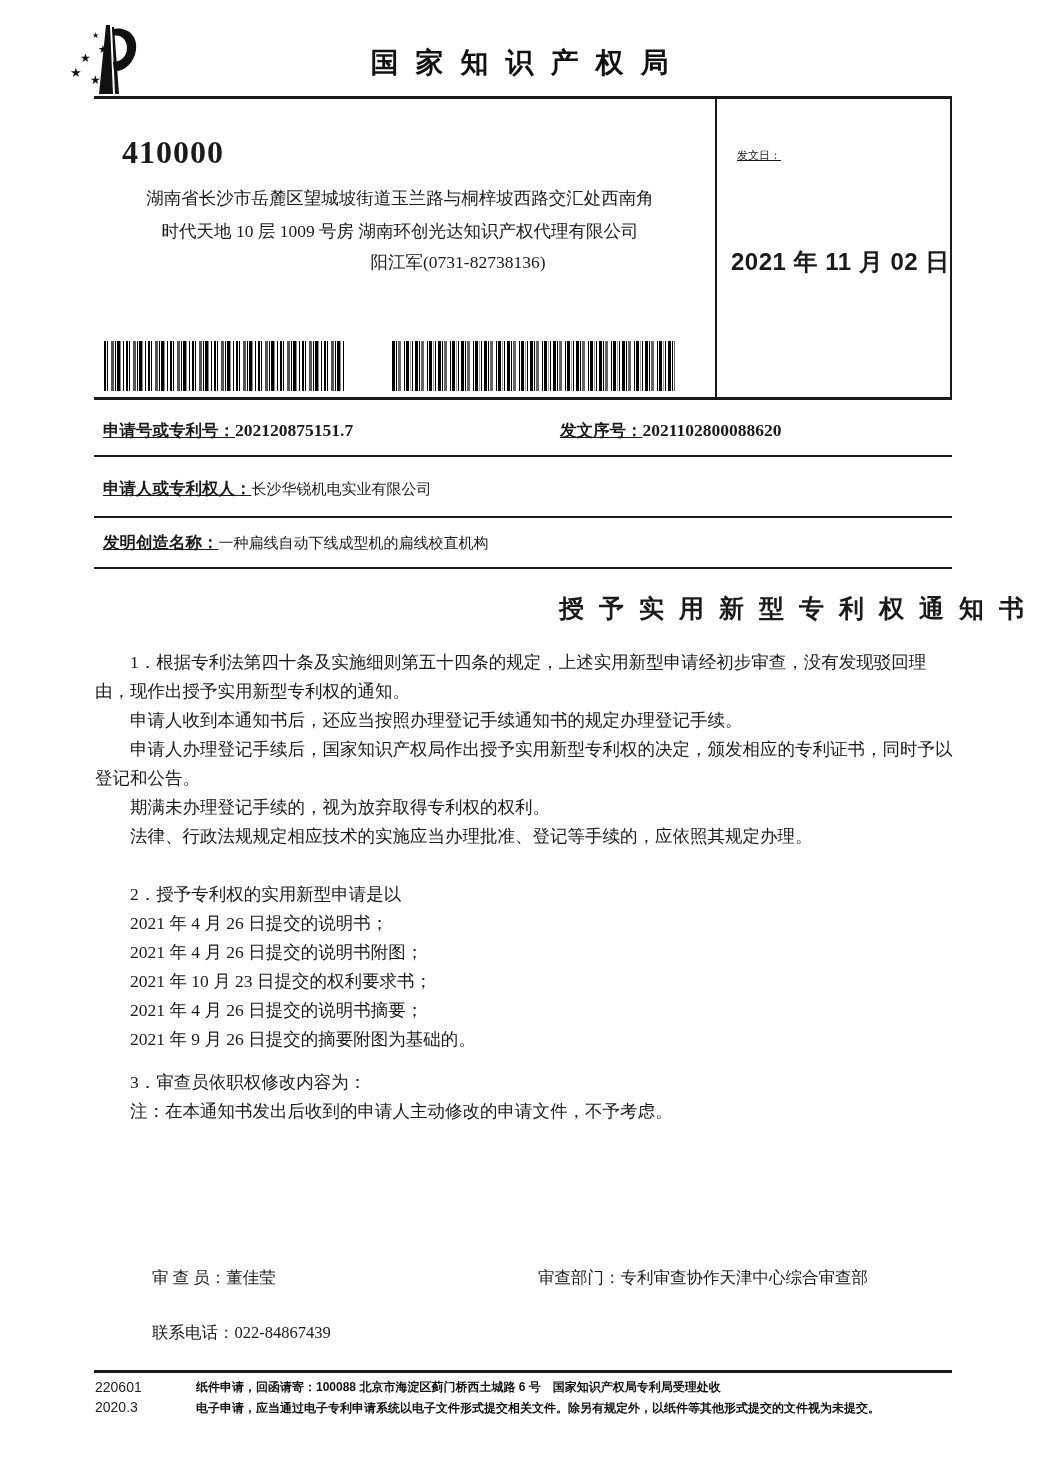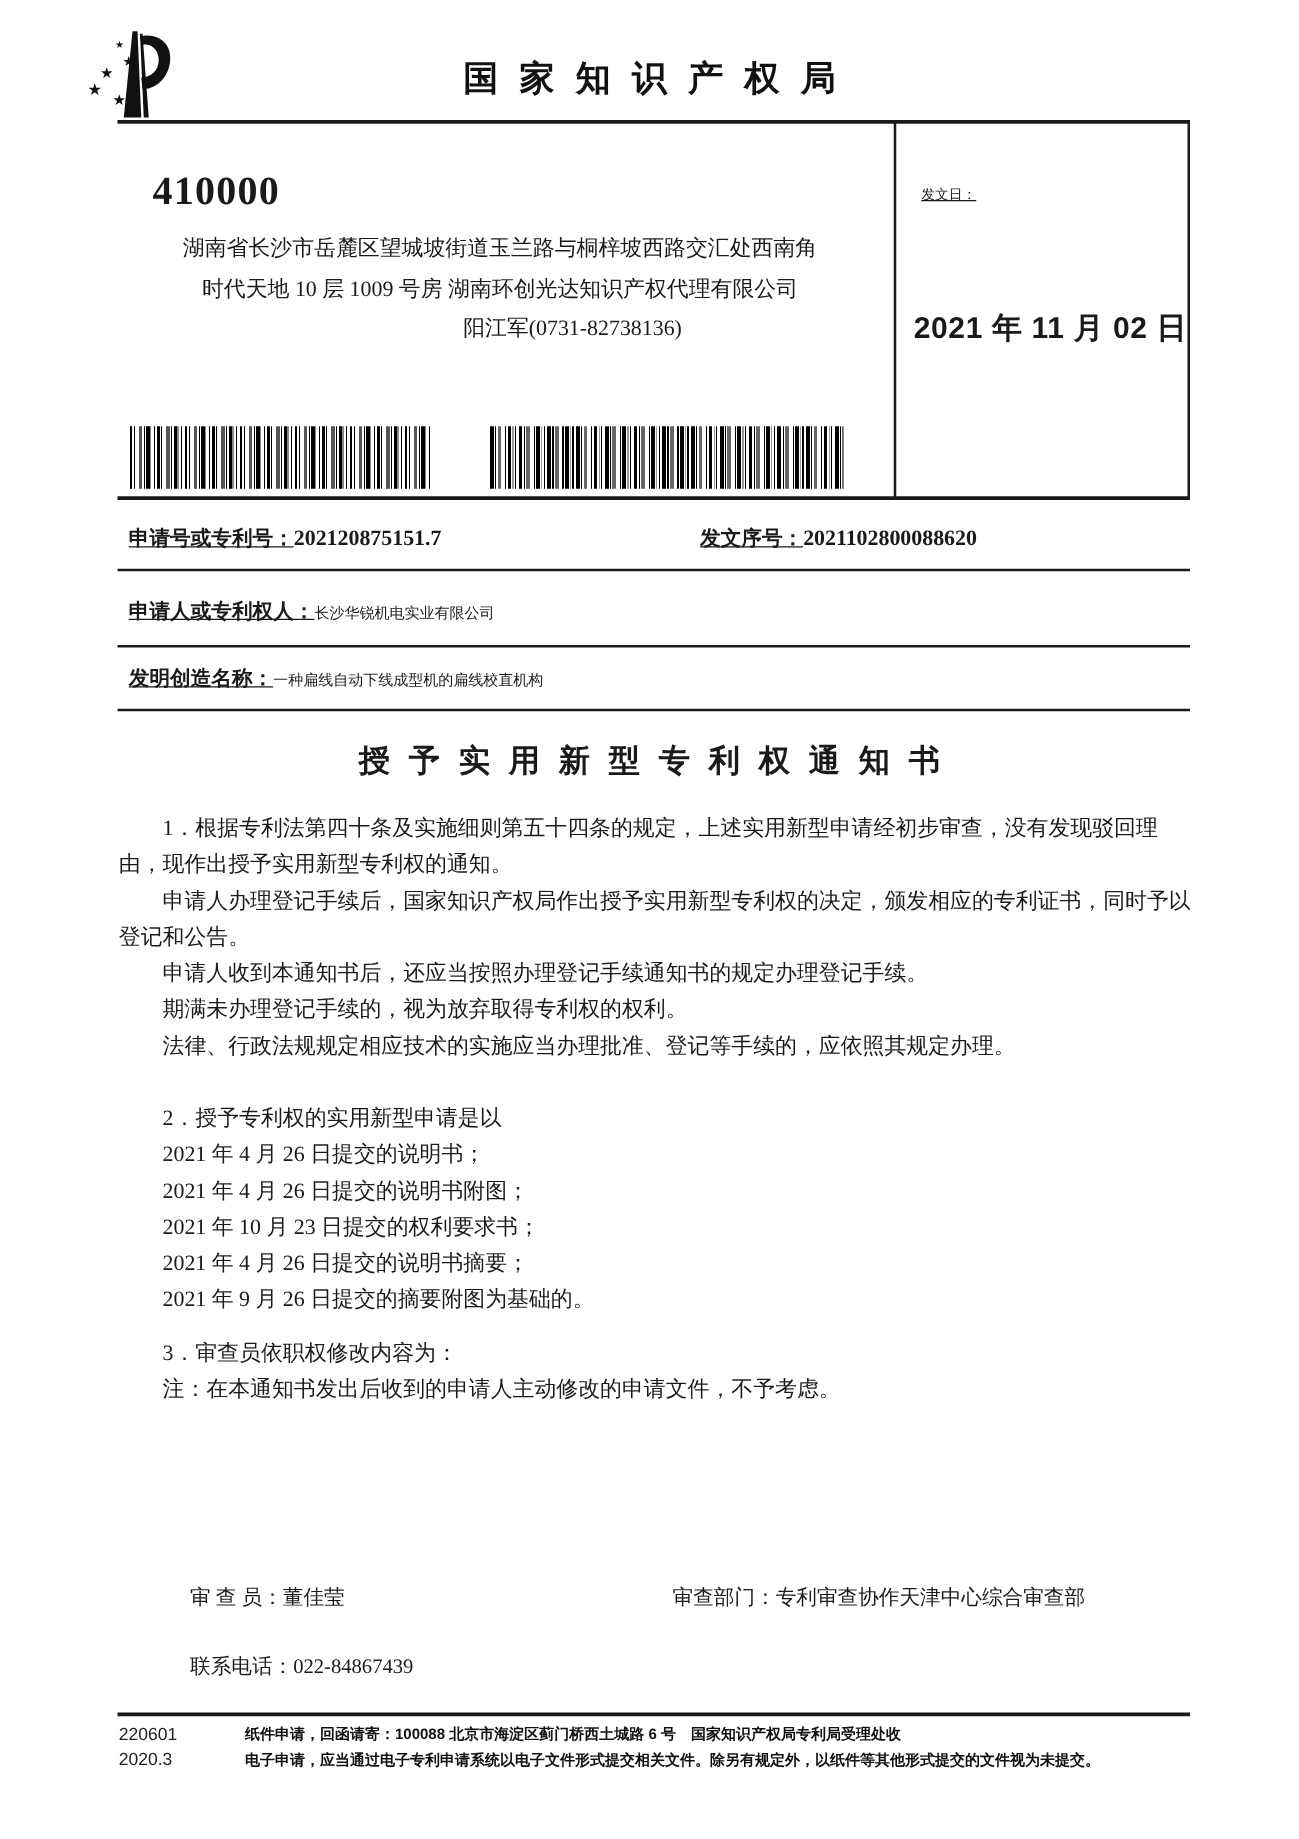--- a/index.html
+++ b/index.html
@@ -88,27 +88,27 @@
   
   .frow { position:absolute; left:103px; width:849px; font-size:17px; }
   .frow-1 { top:420px; }
   .frow-2 { top:478px; }
   .frow-3 { top:532px; }
   .flabel {
     font-family:"Liberation Sans", sans-serif;
     font-weight:bold; font-size:16.5px;text-decoration:underline;
   }
   .fnum  { font-weight:bold; font-size:17.5px; }
-  .fval  { font-size:12px; }
+  .fval  { font-size:15px; }
   .fcol2 { position:absolute; left:457px; top:0; }
 
   
   .notice-title {
     position:absolute; top:592px; left:0; width:100%;
-    text-align:center;
+    text-align:right;
     font-family:"Liberation Sans", sans-serif;
     font-weight:bold; font-size:25px;
     letter-spacing:15px; text-indent:15px;
   }
 
   
   .body-text {
     position:absolute; left:95px; top:648px; width:860px;
     font-size:17.5px; line-height:29px;
   }
@@ -184,22 +184,22 @@
 
   <div class="frow frow-3">
     <span class="flabel">发明创造名称：</span><span class="fval">一种扁线自动下线成型机的扁线校直机构</span>
   </div>
   <div class="rule rule-row3"></div>
 
   <div class="notice-title">授予实用新型专利权通知书</div>
 
   <div class="body-text">
     <p>1．根据专利法第四十条及实施细则第五十四条的规定，上述实用新型申请经初步审查，没有发现驳回理由，现作出授予实用新型专利权的通知。</p>
+    <p>申请人收到本通知书后，还应当按照办理登记手续通知书的规定办理登记手续。</p>
     <p>申请人办理登记手续后，国家知识产权局作出授予实用新型专利权的决定，颁发相应的专利证书，同时予以登记和公告。</p>
-    <p>申请人收到本通知书后，还应当按照办理登记手续通知书的规定办理登记手续。</p>
     <p>期满未办理登记手续的，视为放弃取得专利权的权利。</p>
     <p>法律、行政法规规定相应技术的实施应当办理批准、登记等手续的，应依照其规定办理。</p>
     <div class="gap-line"></div>
     <p>2．授予专利权的实用新型申请是以</p>
     <p>2021 年 4 月 26 日提交的说明书；</p>
     <p>2021 年 4 月 26 日提交的说明书附图；</p>
     <p>2021 年 10 月 23 日提交的权利要求书；</p>
     <p>2021 年 4 月 26 日提交的说明书摘要；</p>
     <p>2021 年 9 月 26 日提交的摘要附图为基础的。</p>
     <div class="gap-small"></div>

